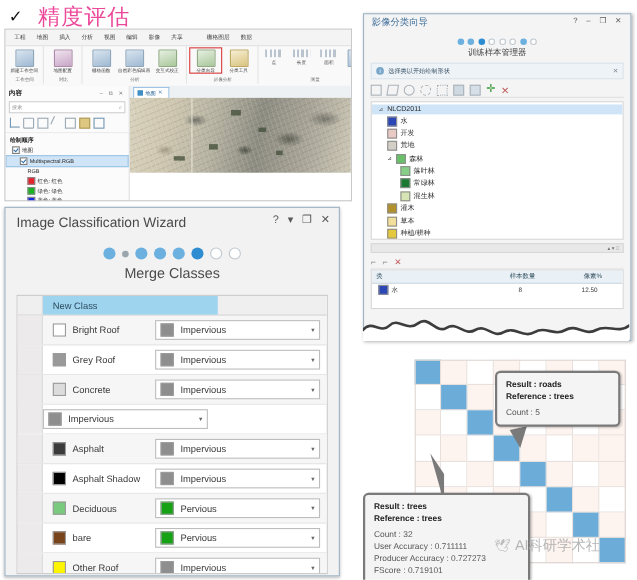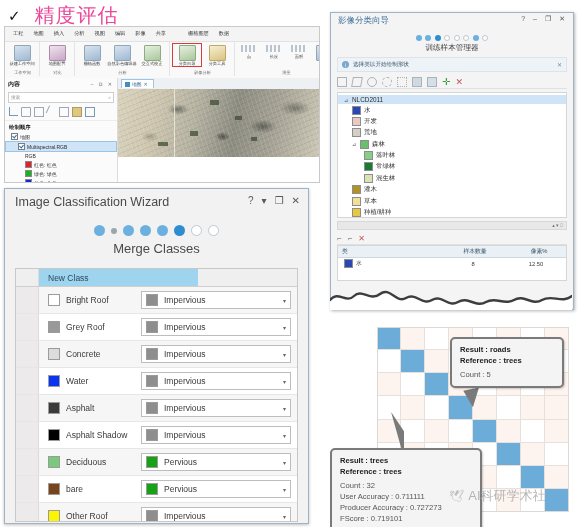--- a/index.html
+++ b/index.html
@@ -411,24 +411,20 @@
         <div class="sel2">
           <span class="chip" style="background:#8e8e8e"></span>
           <span>Impervious</span>
           <span class="car">▾</span>
         </div>
       </div>
     </div>
 
     <div class="trw">
       <div class="c0"></div>
-      <div class="c1">
-        <span class="chip" style="background:#0b34f0"></span>
-        <span>Water</span>
-      </div>
       <div class="c2">
         <div class="sel2">
           <span class="chip" style="background:#8e8e8e"></span>
           <span>Impervious</span>
           <span class="car">▾</span>
         </div>
       </div>
     </div>
 
     <div class="trw">

